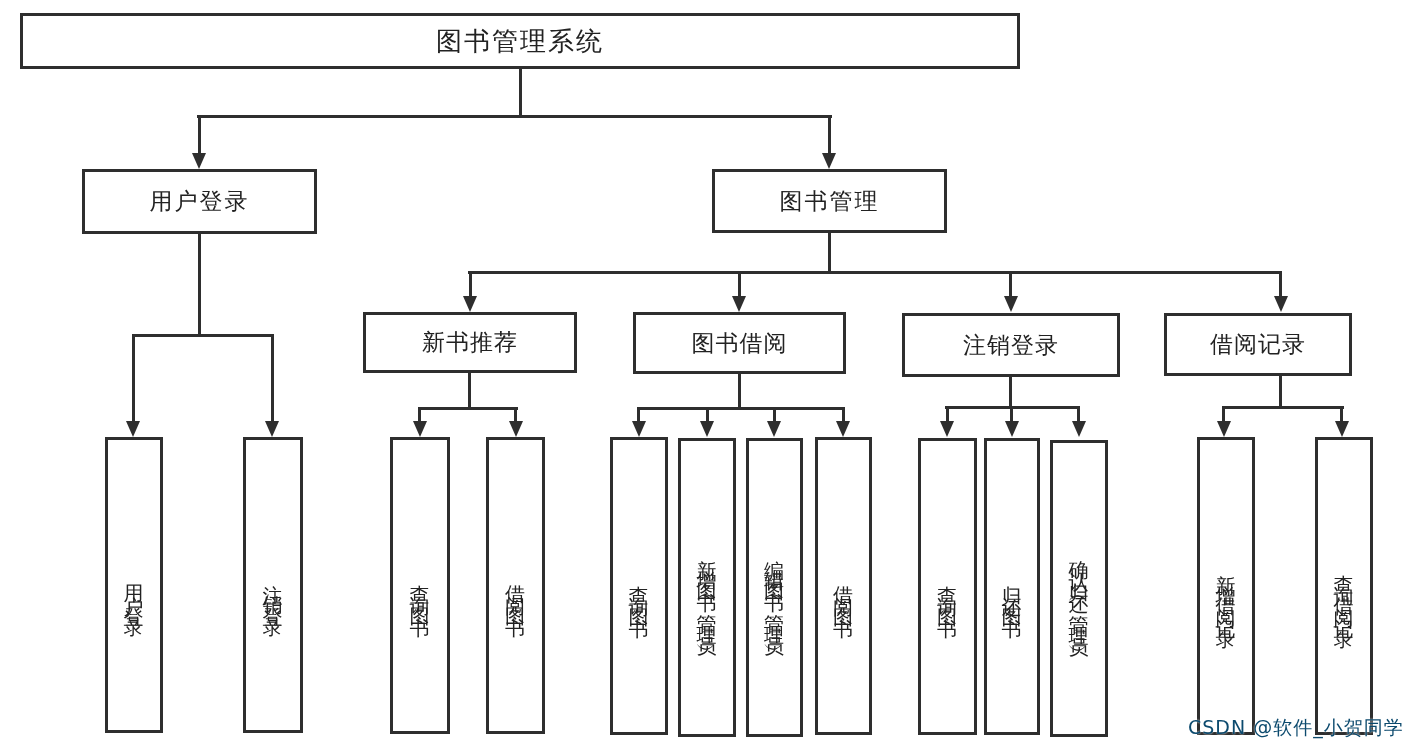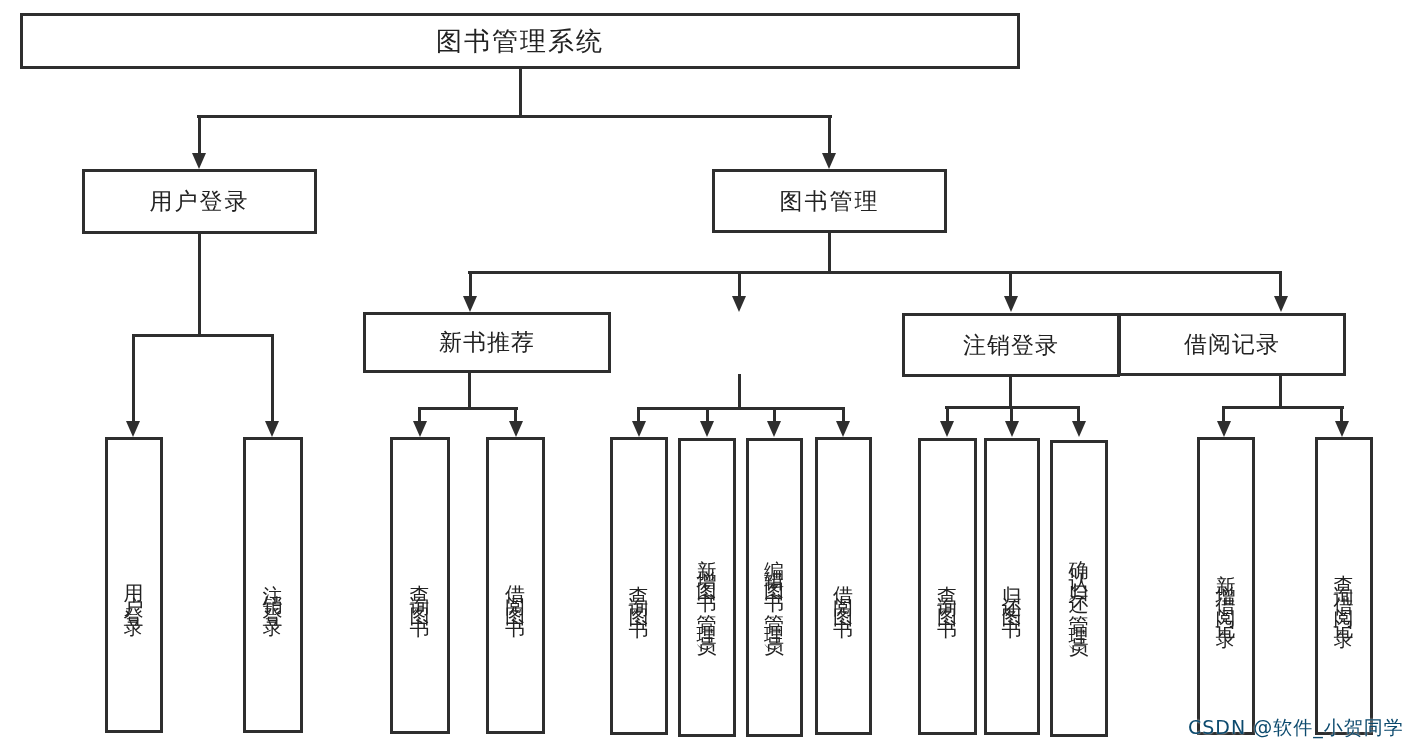--- a/index.html
+++ b/index.html
@@ -125,27 +125,30 @@
     <span>图书管理系统</span>
   </div>
 
   <div class="box l2" style="left:82px;top:169px;width:235px;height:65px;">
     <span>用户登录</span>
   </div>
   <div class="box l2" style="left:712px;top:169px;width:235px;height:64px;font-family:Liberation Serif, serif;">
     <span>图书管理</span>
   </div>
 
-  <div class="box l3" style="left:363px;top:312px;width:248px;height:61px;text-align:right;">
+  <div class="box l3" style="left:363px;top:312px;width:214px;height:61px;text-align:right;">
     <span>新书推荐</span>
+  </div>
+  <div class="box l3" style="left:633px;top:312px;width:213px;height:62px;">
+    <span>图书借阅</span>
   </div>
   <div class="box l3" style="left:902px;top:313px;width:218px;height:64px;">
     <span>注销登录</span>
   </div>
-  <div class="box l3" style="left:1118px;top:313px;width:228px;height:63px;font-family:Liberation Serif, serif;">
+  <div class="box l3" style="left:1164px;top:313px;width:188px;height:63px;font-family:Liberation Serif, serif;">
     <span>借阅记录</span>
   </div>
 
   <div class="box vbox" style="left:105px;top:437px;width:58px;height:296px;">
     <span>用户登录</span>
   </div>
   <div class="box vbox" style="left:243px;top:437px;width:60px;height:296px;">
     <span>注销登录</span>
   </div>
 

